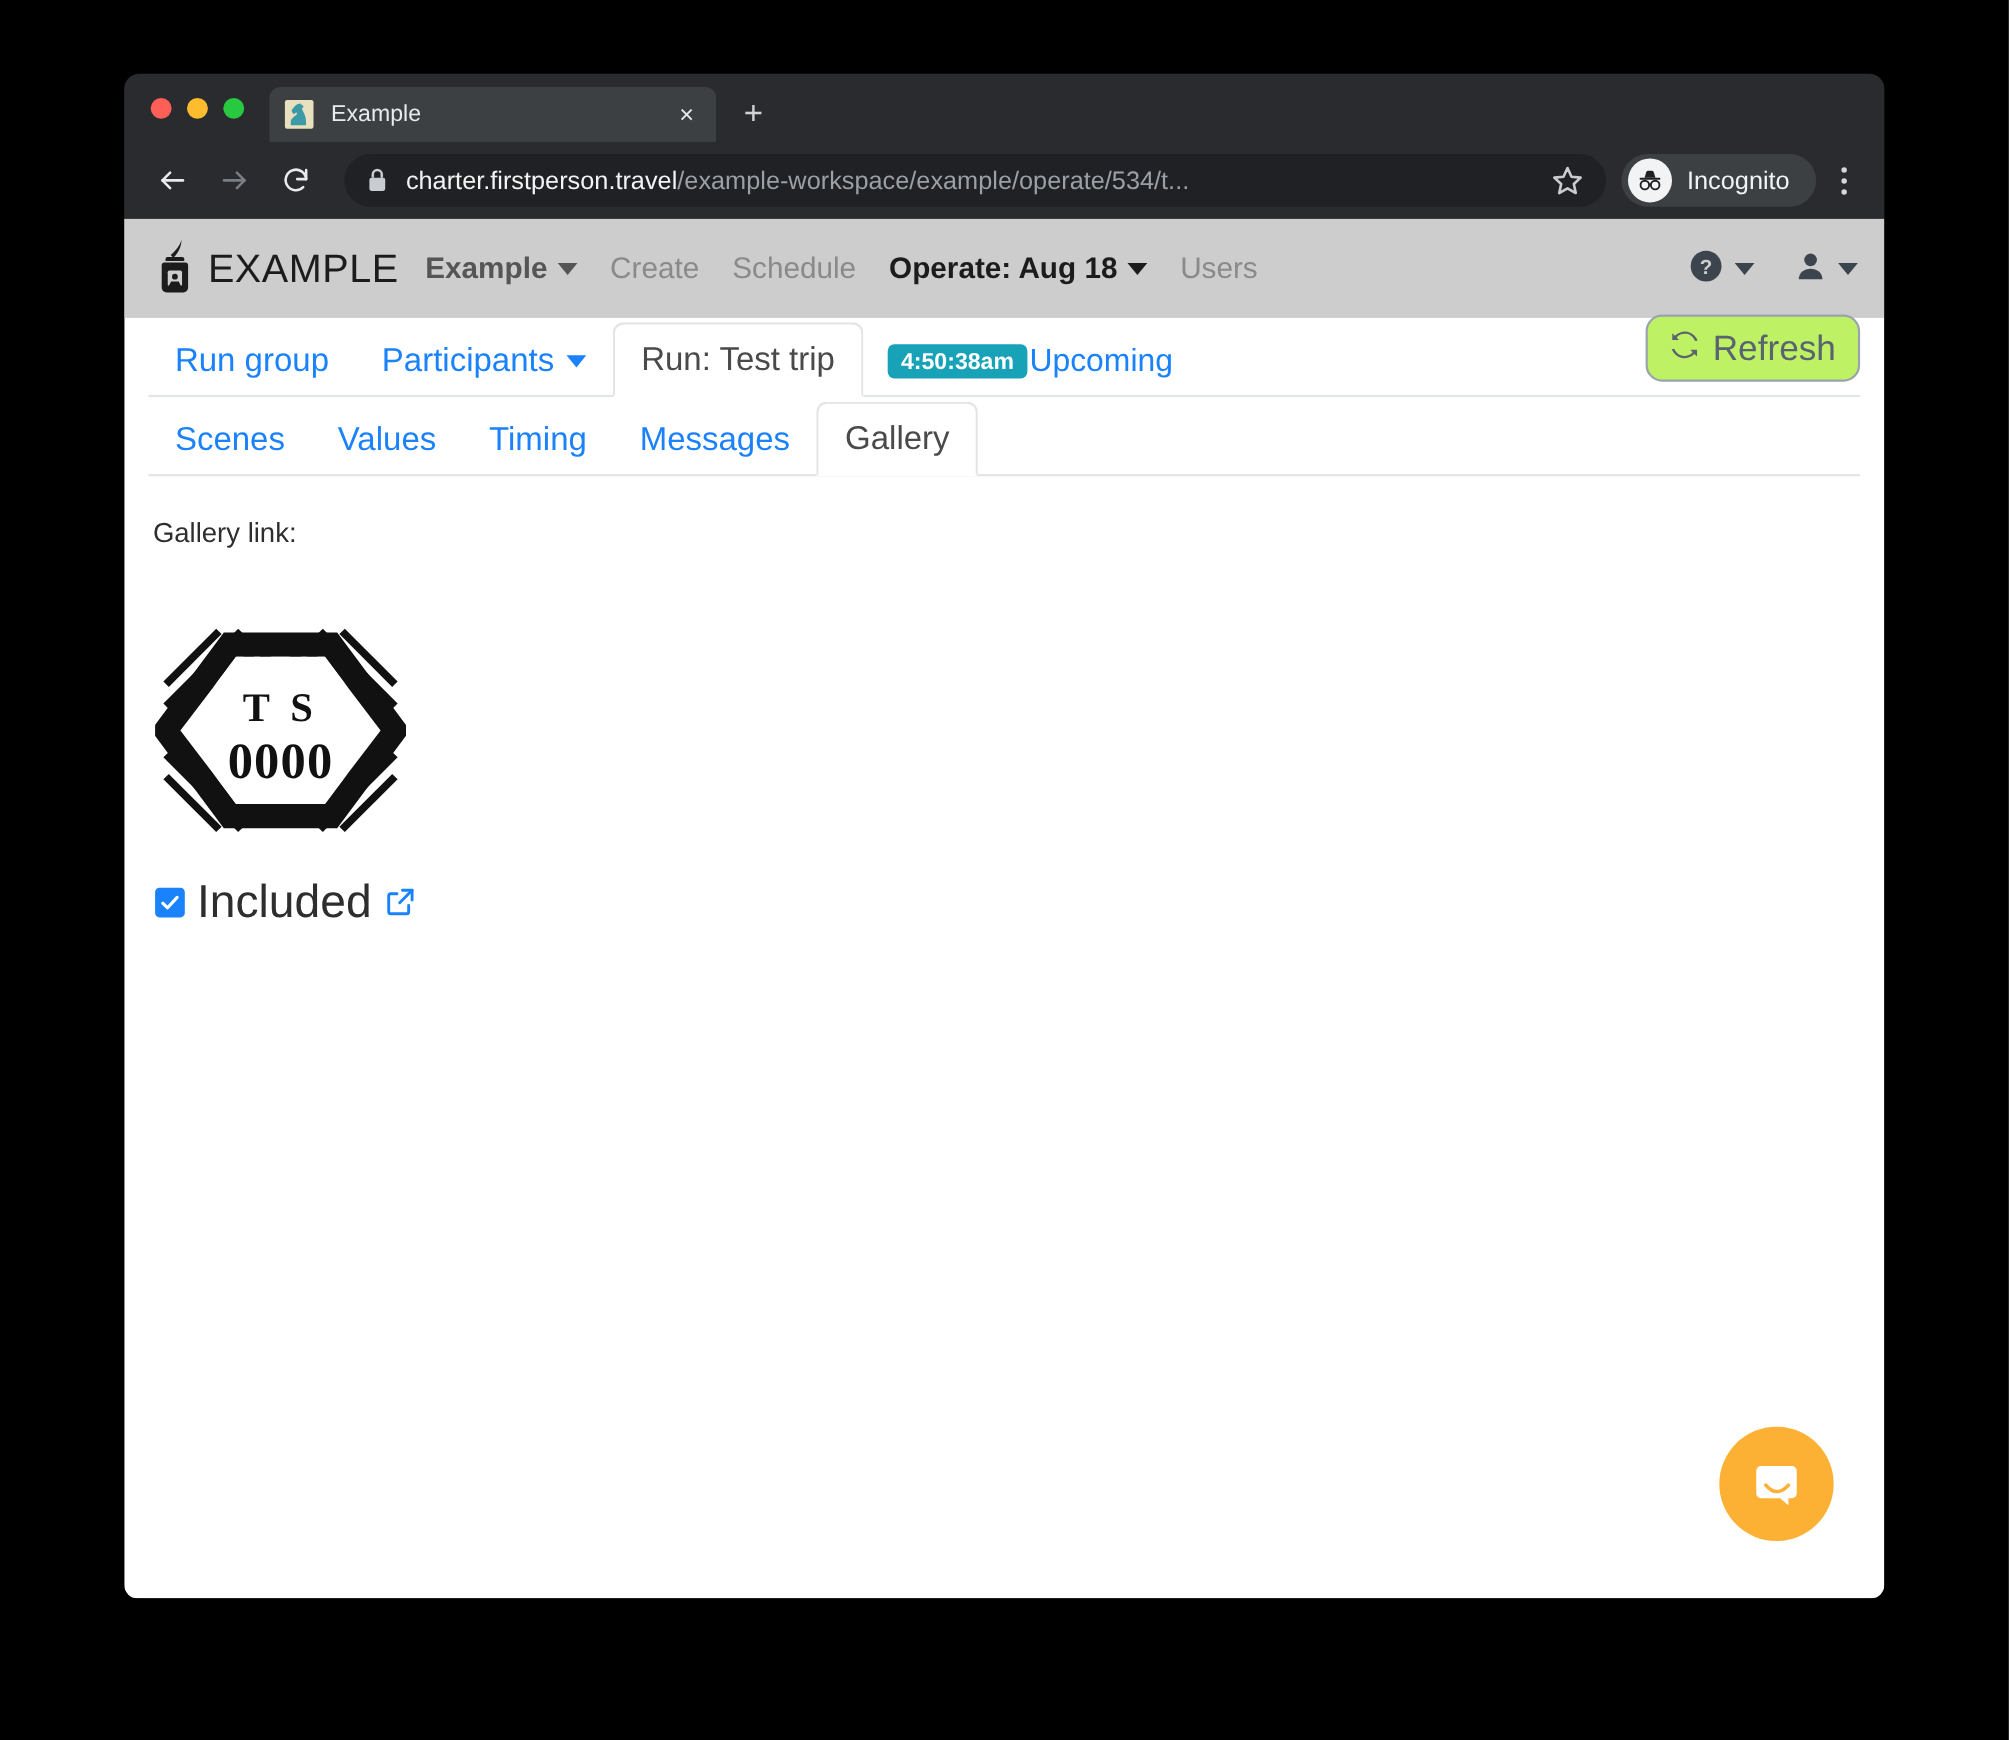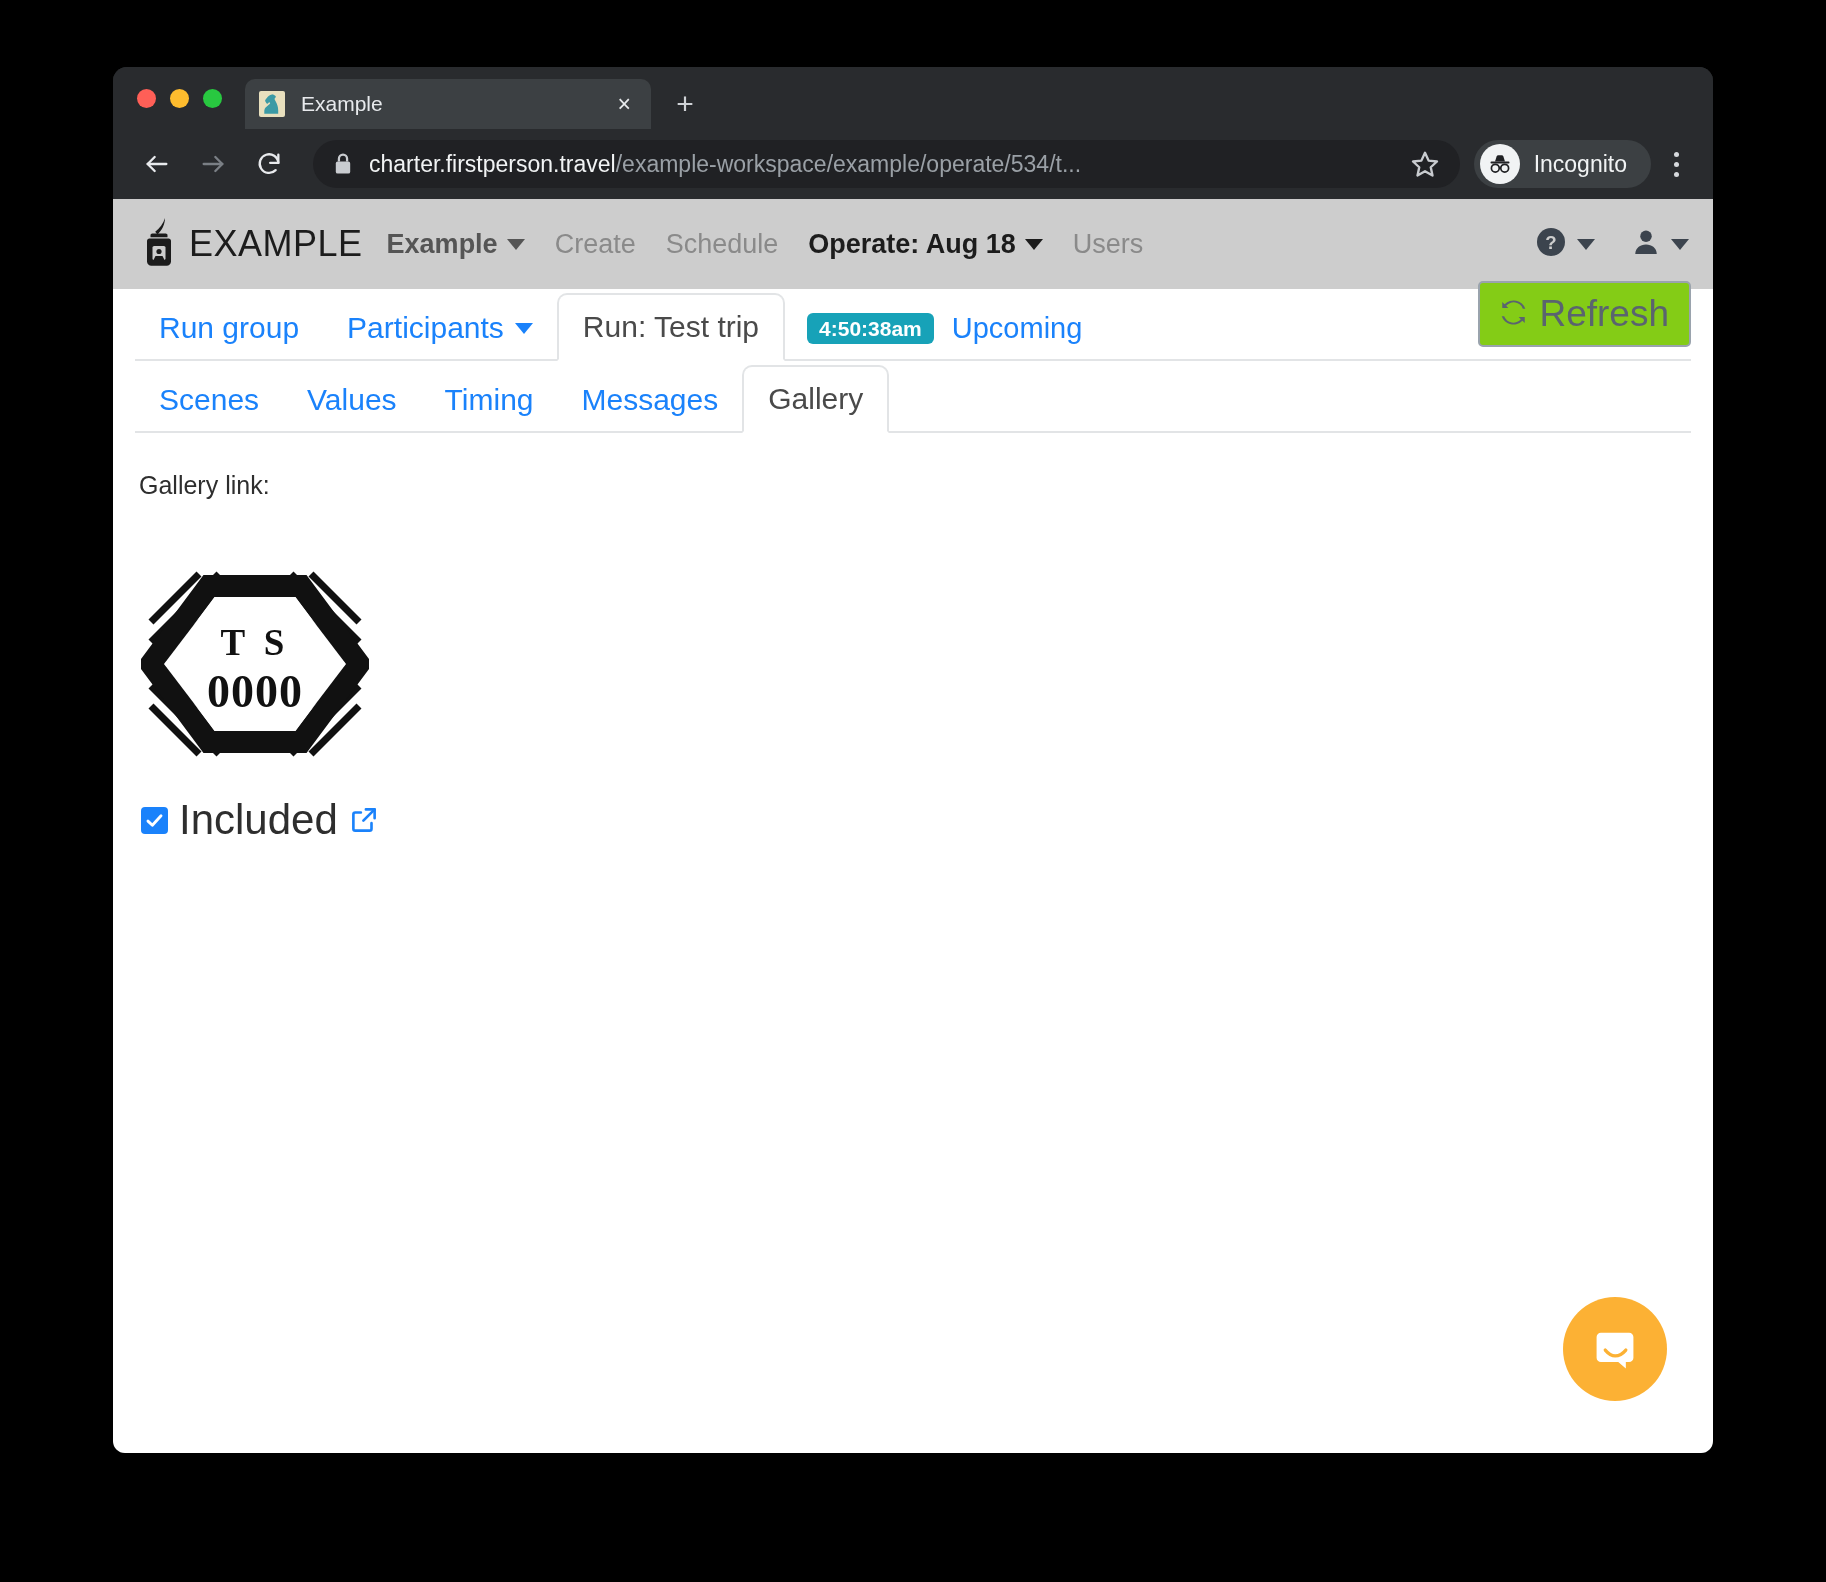--- a/index.html
+++ b/index.html
@@ -256,21 +256,21 @@
     margin-bottom: -2px;
     height: 68px;
     line-height: 68px;
   }
   .tab-row .tab .caret-down { border-top-color: #1a82fb; }
 
   #row1 { position: relative; padding-right: 170px; }
   #status-group {
     display: flex;
     align-items: center;
-    gap: 18px;
+    gap: 2px;
     margin-left: 22px;
     height: 62px;
   }
   #time-badge {
     background: #17a2b8;
     color: #ffffff;
     font-size: 21px;
     font-weight: bold;
     padding: 5px 12px;
     border-radius: 6px;
@@ -279,24 +279,24 @@
   #status-text {
     font-size: 29px;
     color: #1a82fb;
     cursor: pointer;
   }
   #refresh-button {
     position: absolute;
     right: 0;
     bottom: 12px;
     border: 2px solid #9aa3ad;
-    border-radius: 5px;
-    background: #84cc16;
+    border-radius: 15px;
+    background: #bef264;
     color: #5a646f;
-    font-size: 37px;
+    font-size: 32px;
     padding: 10px 20px;
     display: flex;
     align-items: center;
     gap: 12px;
     cursor: pointer;
     font-family: "Liberation Sans", sans-serif;
   }
 
   #row2 { margin-top: 0; }
 

